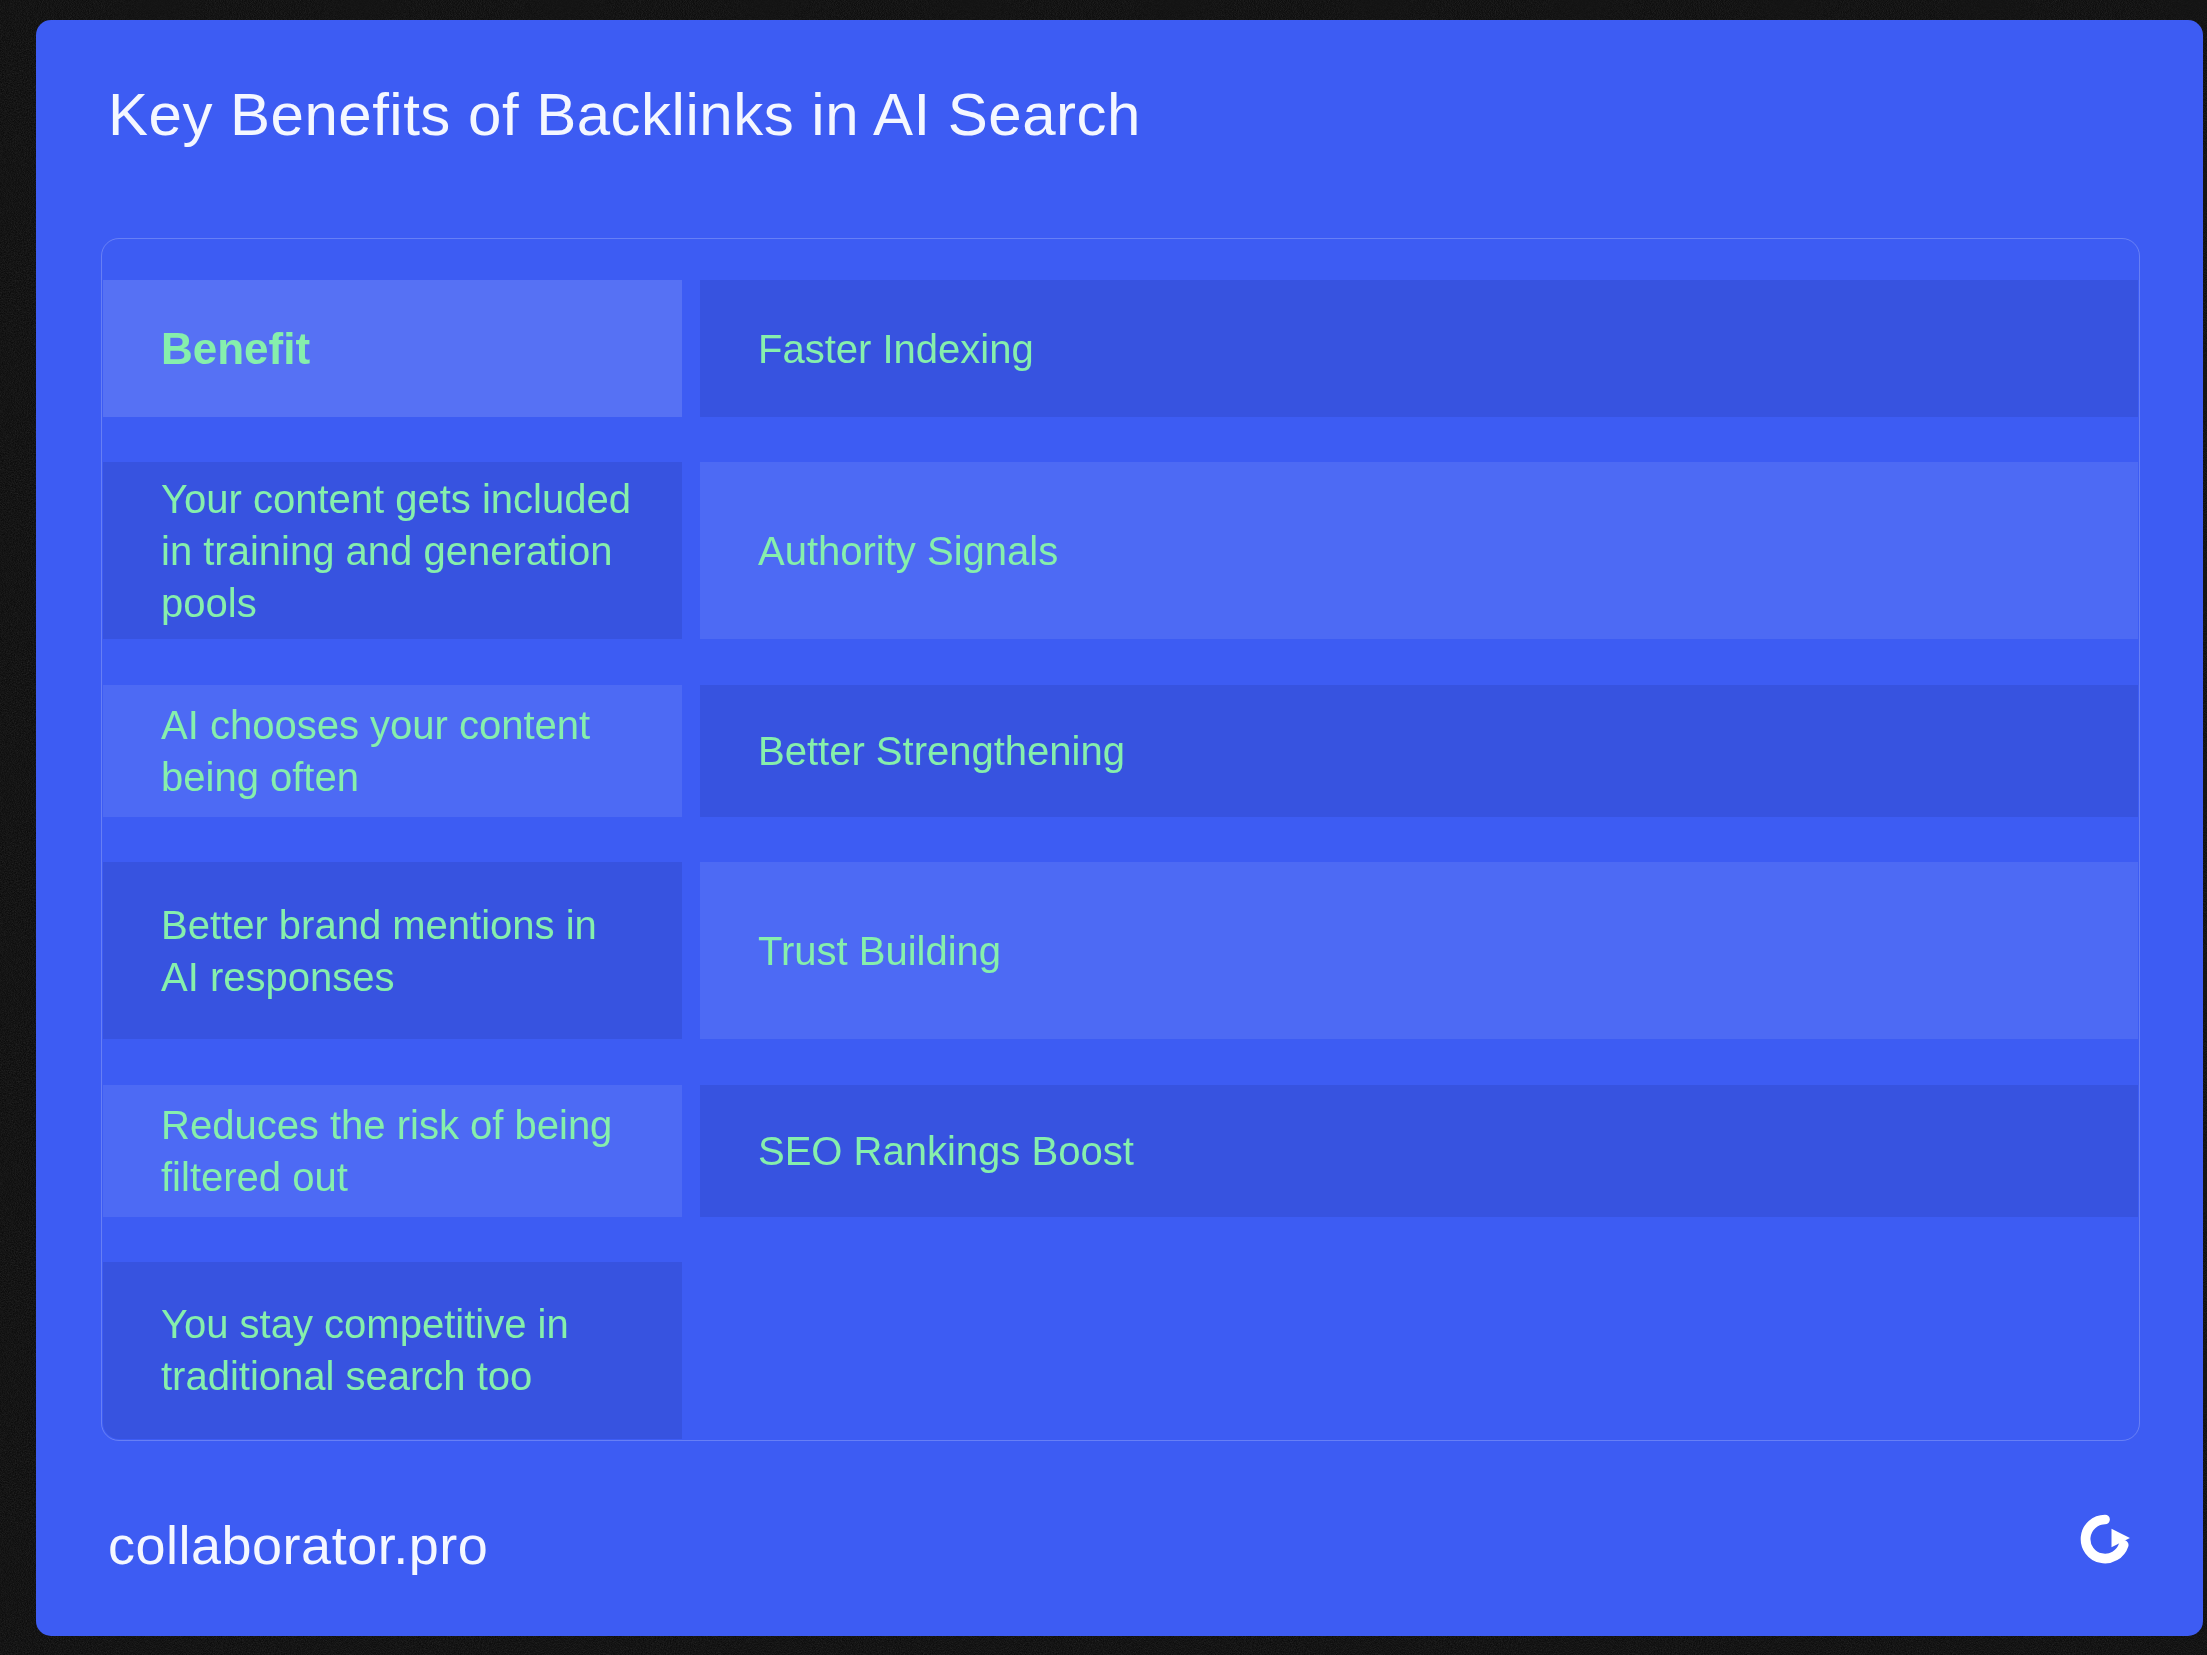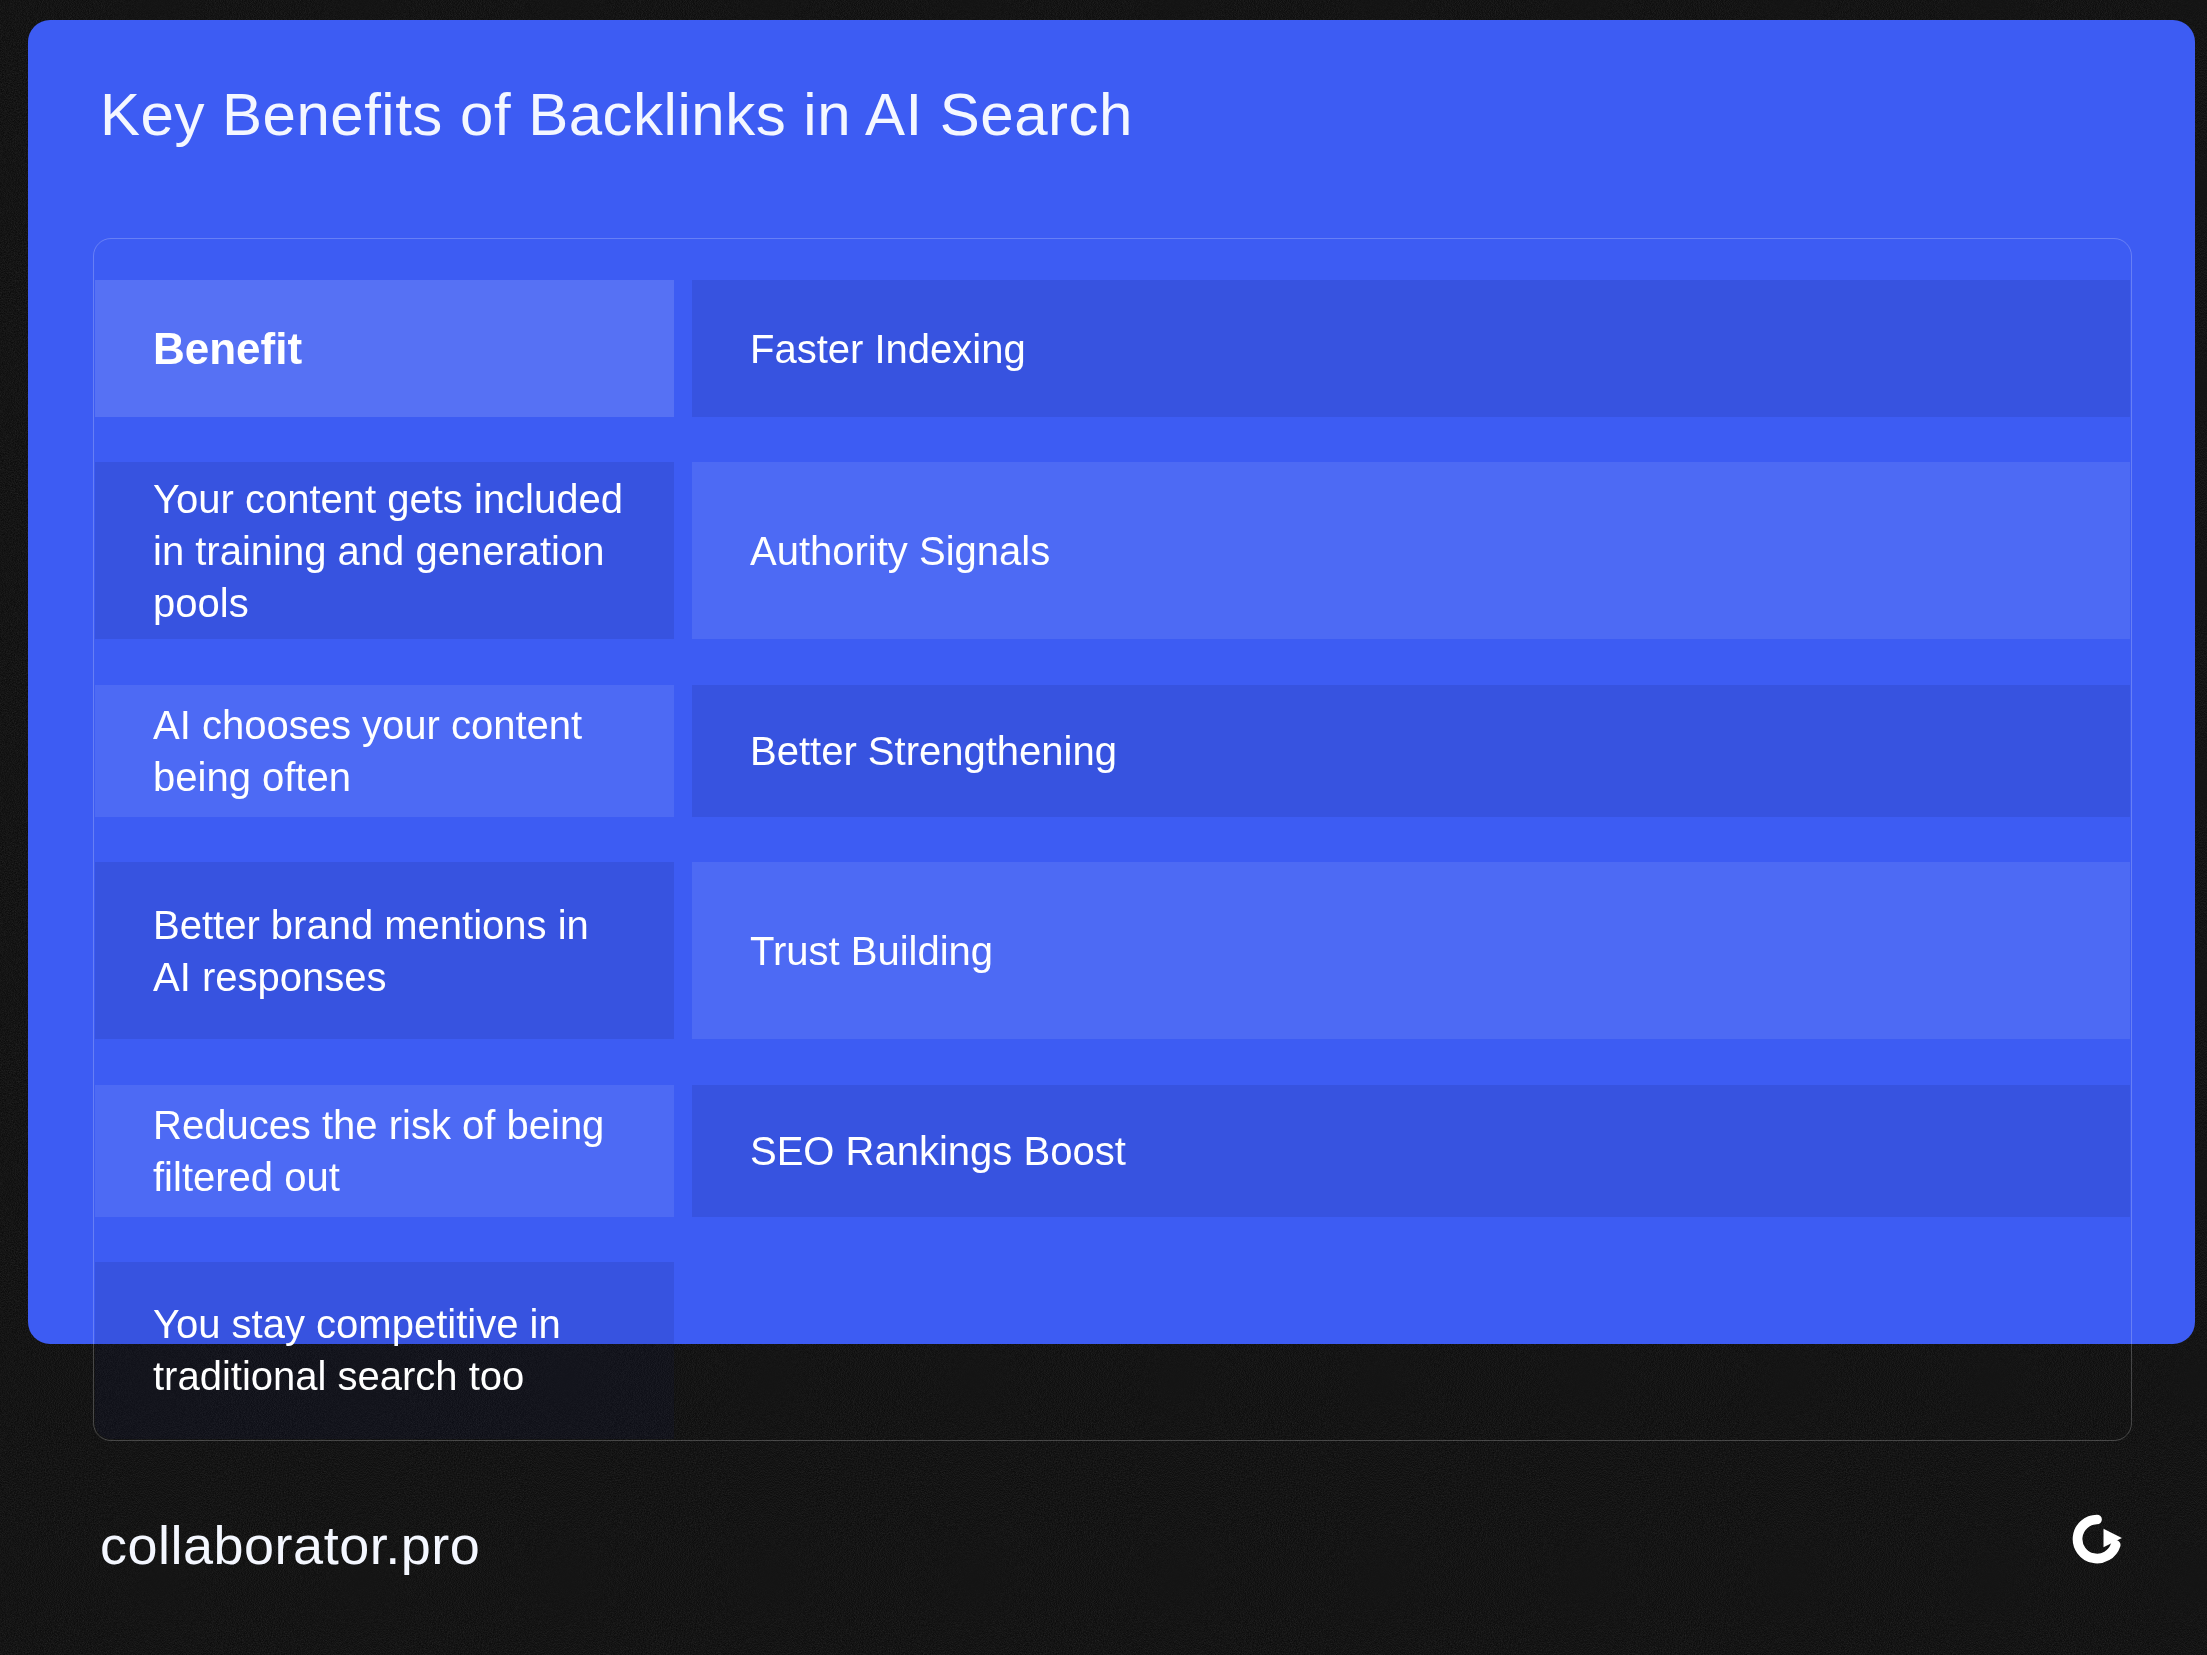--- a/index.html
+++ b/index.html
@@ -18,26 +18,26 @@
   .noise-svg {
     position: absolute;
     inset: 0;
     width: 100%;
     height: 100%;
     display: block;
     opacity: 0.45;
   }
   .card {
     position: absolute;
-    left: 28px;
+    left: 36px;
     top: 20px;
     width: 2167px;
-    height: 1324px;
+    height: 1616px;
     background: #3D5CF3;
-    border-radius: 22px;
+    border-radius: 15px;
     box-sizing: border-box;
   }
   .page-title {
     position: absolute;
     left: 72px;
     top: 60px;
     font-size: 60px;
     font-weight: 500;
     color: #F4F7FF;
     letter-spacing: 0.5px;
@@ -57,21 +57,21 @@
     grid-template-columns: 579px 1438px;
     grid-template-rows: 177px 217px 172px 217px 172px 217px;
     column-gap: 18px;
     row-gap: 5.4px;
   }
   .cell {
     display: flex;
     align-items: center;
     padding: 0 43px 0 58px;
     box-sizing: border-box;
-    color: #ffffff;
+    color: #86efac;
     font-size: 40px;
     font-weight: 400;
     line-height: 1.3;
     margin-top: 40px;
   }
   .cell.header {
     font-size: 44px;
     font-weight: 700;
     background: rgba(255,255,255,0.13);
   }

